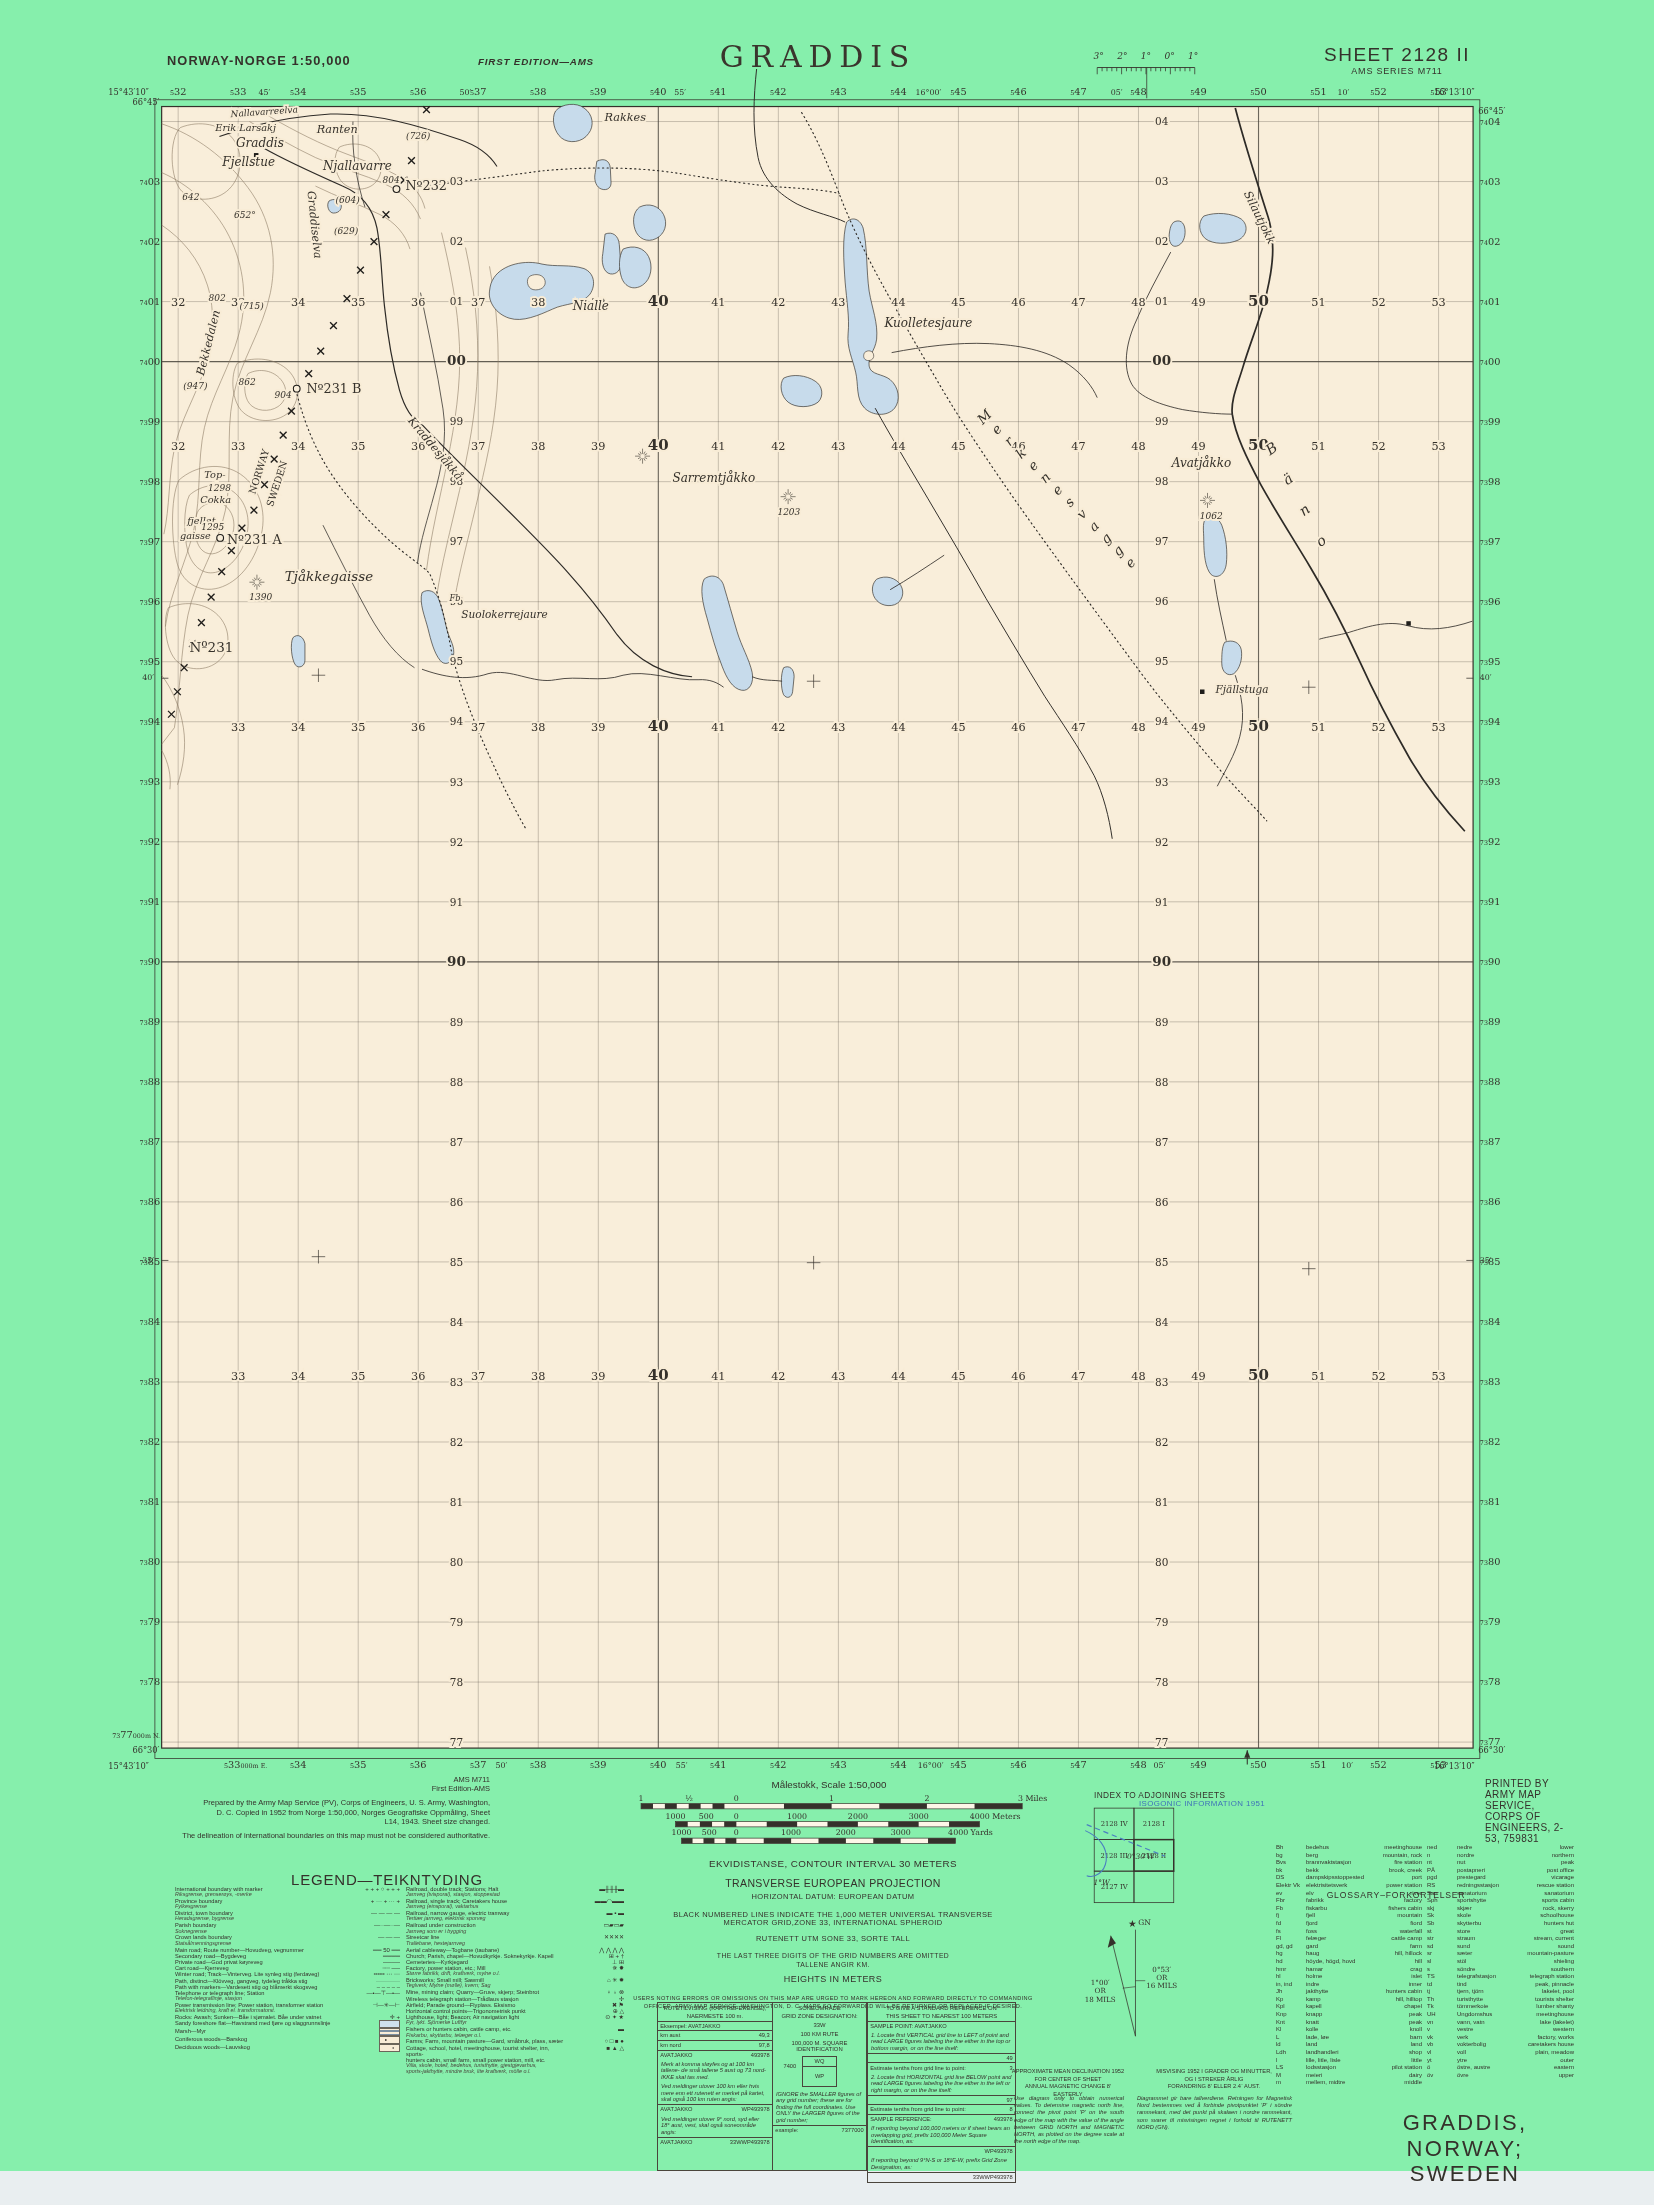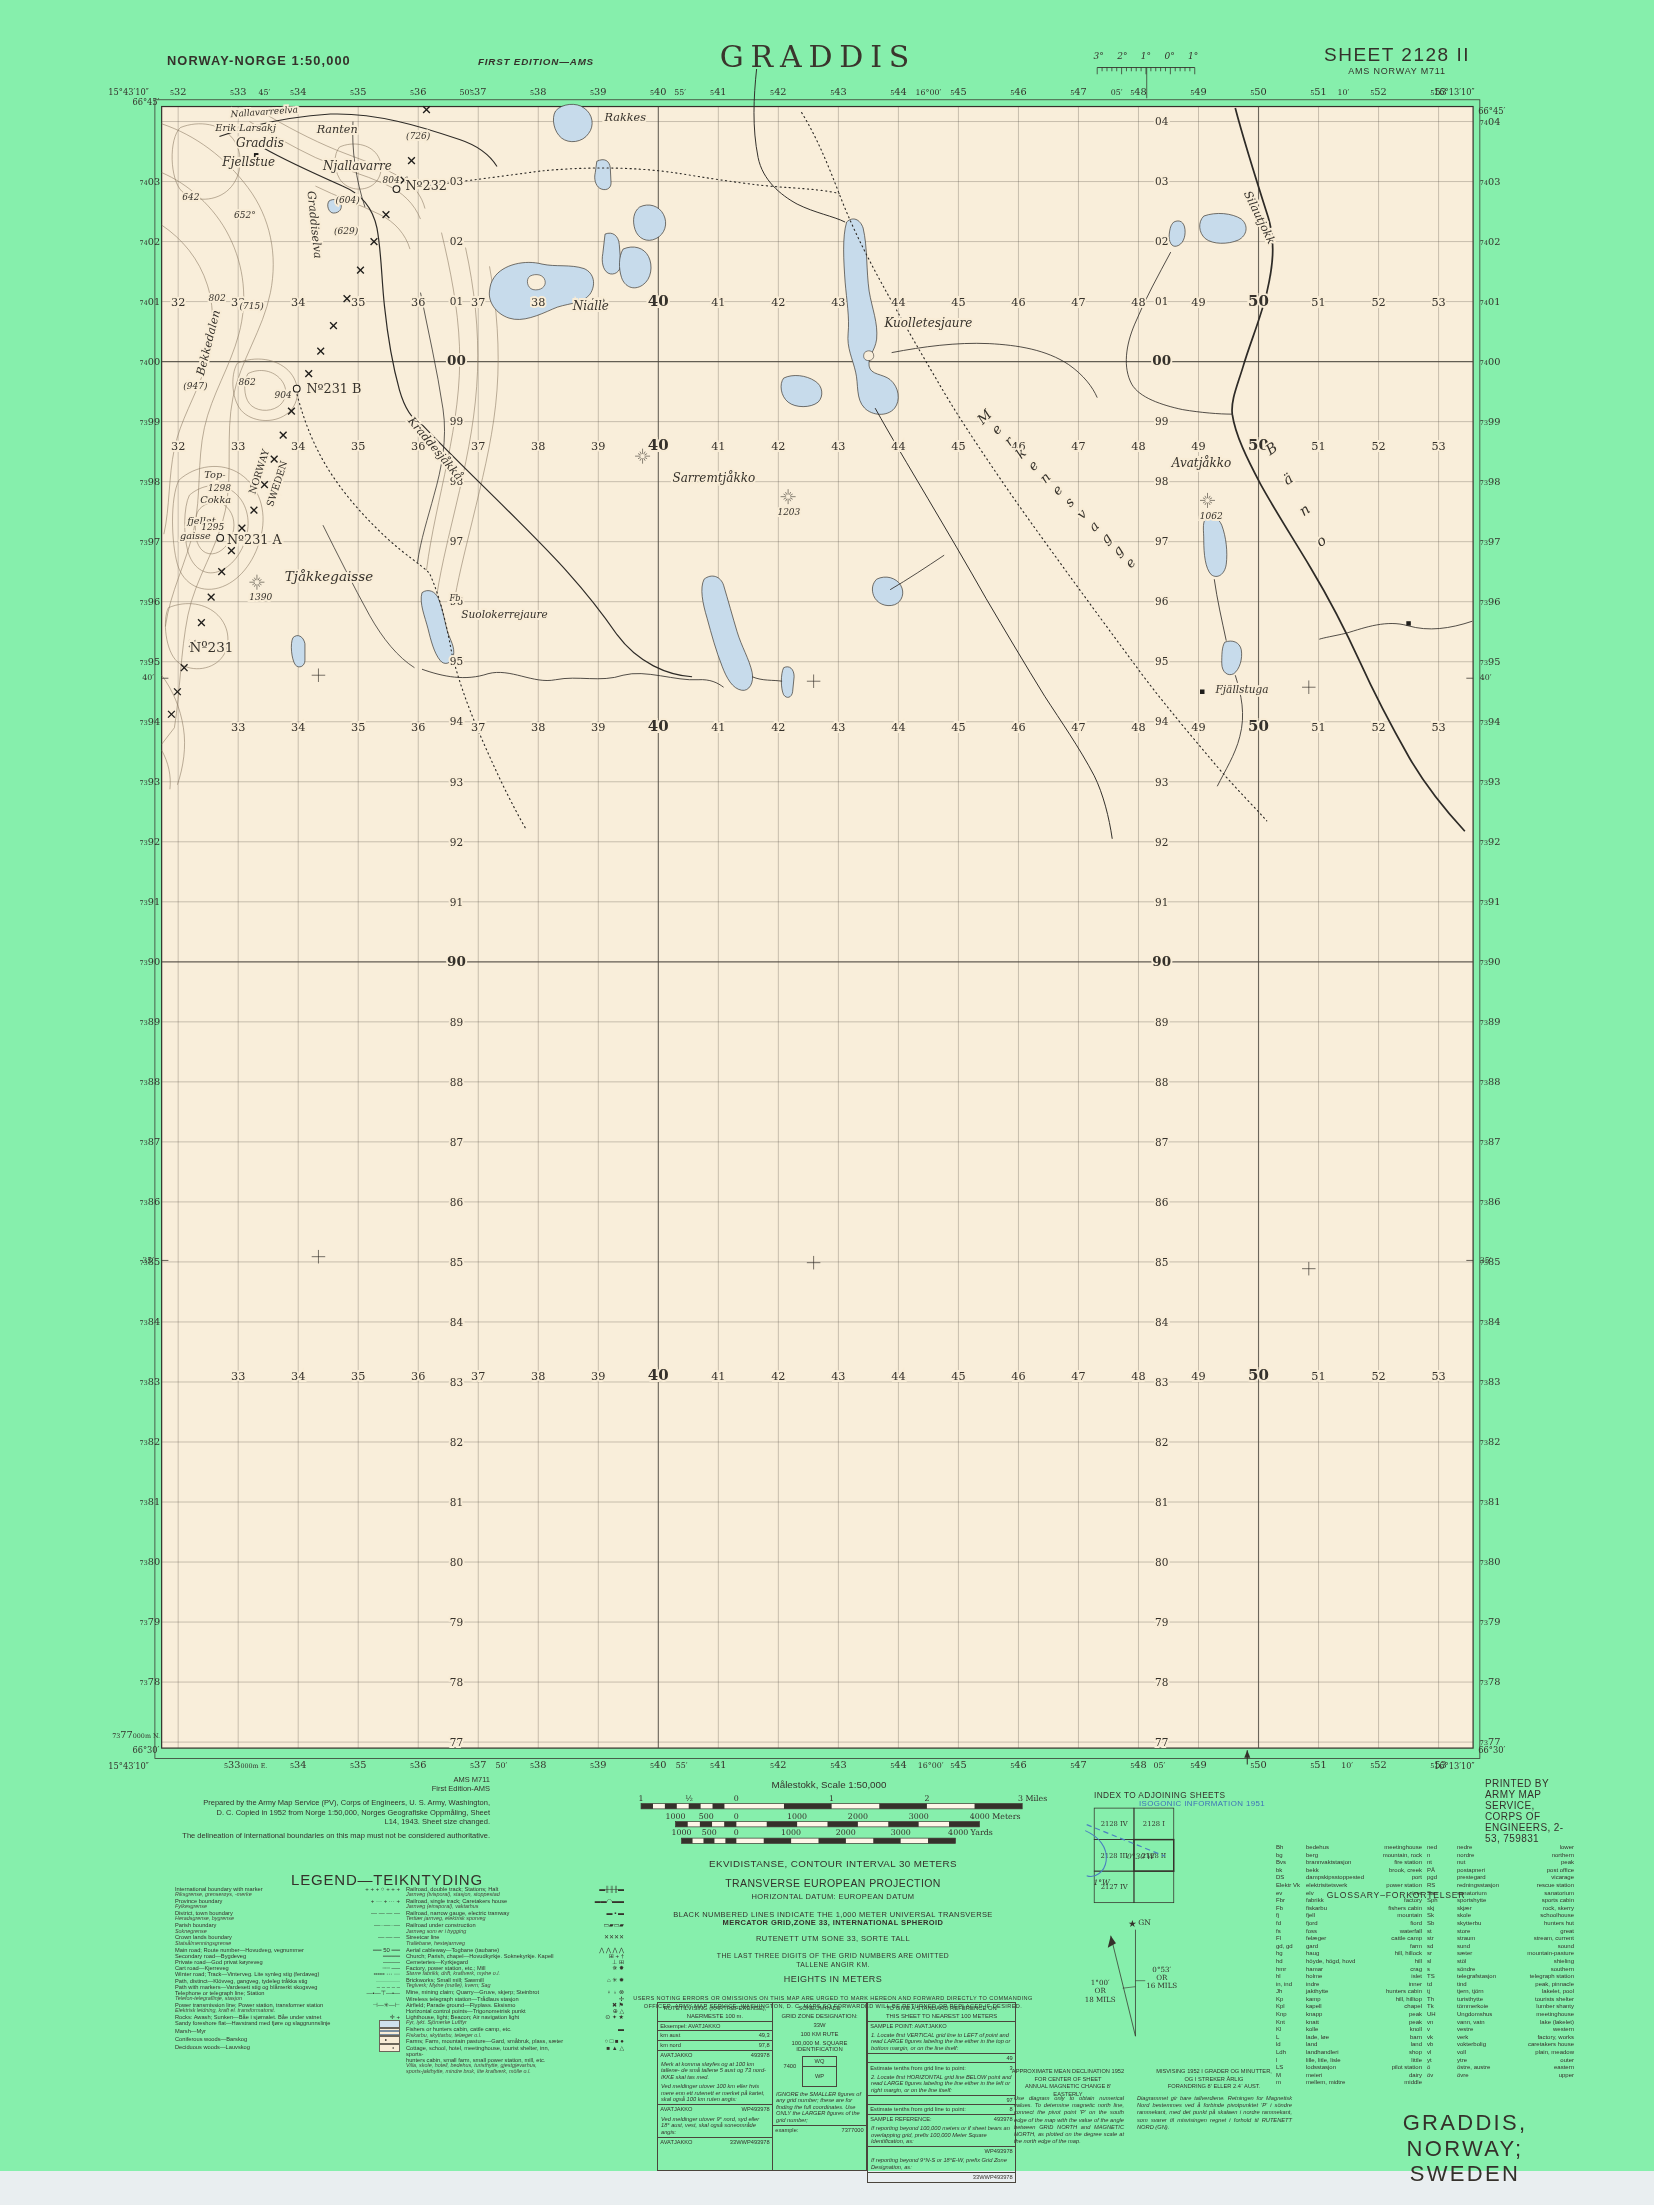--- a/index.html
+++ b/index.html
@@ -41,21 +41,21 @@
 </head>
 <body>
 
 <div id="page">
   <div id="bottom-strip"></div>
 
   <div class="abs hdr-left" style="left:167px;top:53px;">NORWAY-NORGE 1:50,000</div>
   <div class="abs hdr-ed" style="left:478px;top:56px;">FIRST EDITION—AMS</div>
   <div class="abs hdr-title" style="left:818px;top:39px;transform:translateX(-50%);">GRADDIS</div>
   <div class="abs hdr-sheet" style="left:1397px;top:44px;transform:translateX(-50%);">SHEET 2128 II</div>
-  <div class="abs hdr-series center" style="left:1397px;top:66px;transform:translateX(-50%);">AMS NORWAY M711</div>
+  <div class="abs hdr-series center" style="left:1397px;top:66px;transform:translateX(-50%);">AMS SERIES M711</div>
 
   <svg id="map-svg" class="abs" style="left:0;top:0;" width="1655" height="2205" viewBox="0 0 2205 2939">
       <rect x="206" y="133" width="1766" height="2211" fill="none" stroke="#35312b" stroke-width="1"></rect>
       <rect x="215" y="142" width="1748" height="2188" fill="#f9eeda" stroke="#35312b" stroke-width="1.6"></rect>
       <line x1="237" y1="142" x2="237" y2="2330" stroke="#4a453c" stroke-width="0.7" opacity="0.55"></line>
       <line x1="317" y1="142" x2="317" y2="2330" stroke="#4a453c" stroke-width="0.7" opacity="0.55"></line>
       <line x1="397" y1="142" x2="397" y2="2330" stroke="#4a453c" stroke-width="0.7" opacity="0.55"></line>
       <line x1="477" y1="142" x2="477" y2="2330" stroke="#4a453c" stroke-width="0.7" opacity="0.55"></line>
       <line x1="557" y1="142" x2="557" y2="2330" stroke="#4a453c" stroke-width="0.7" opacity="0.55"></line>
       <line x1="637" y1="142" x2="637" y2="2330" stroke="#4a453c" stroke-width="0.7" opacity="0.55"></line>
@@ -977,21 +977,21 @@
         <div class="leg-sym">■ ▲ △</div>
       </div>
     </div>
 
   <div class="abs center" style="left:829px;top:1779px;transform:translateX(-50%);font-size:9.8px;">Målestokk, Scale 1:50,000</div>
   <div id="center-lines">
       <div class="ctr-line" style="left: 833px; top: 1858px; font-size: 9.8px; letter-spacing: 0.4px;">EKVIDISTANSE, CONTOUR INTERVAL 30 METERS</div>
       <div class="ctr-line" style="left: 833px; top: 1877px; font-size: 10.5px; letter-spacing: 0.4px;">TRANSVERSE EUROPEAN PROJECTION</div>
       <div class="ctr-line" style="left: 833px; top: 1892px; font-size: 7.5px; letter-spacing: 0.4px;">HORIZONTAL DATUM: EUROPEAN DATUM</div>
       <div class="ctr-line" style="left: 833px; top: 1910px; font-size: 7.5px; letter-spacing: 0.4px;">BLACK NUMBERED LINES INDICATE THE 1,000 METER UNIVERSAL TRANSVERSE</div>
-      <div class="ctr-line" style="left: 833px; top: 1918px; font-size: 7.5px; letter-spacing: 0.4px; font-weight: bold;">MERCATOR GRID,ZONE 33, INTERNATIONAL SPHEROID</div>
+      <div class="ctr-line" style="left: 833px; top: 1918px; font-size: 7.5px; letter-spacing: 0.4px;">MERCATOR GRID,ZONE 33, INTERNATIONAL SPHEROID</div>
       <div class="ctr-line" style="left: 833px; top: 1934px; font-size: 7.5px; letter-spacing: 0.4px;">RUTENETT UTM SONE 33, SORTE TALL</div>
       <div class="ctr-line" style="left: 833px; top: 1952px; font-size: 6.8px; letter-spacing: 0.4px;">THE LAST THREE DIGITS OF THE GRID NUMBERS ARE OMITTED</div>
       <div class="ctr-line" style="left: 833px; top: 1961px; font-size: 6.8px; letter-spacing: 0.4px;">TALLENE ANGIR KM.</div>
       <div class="ctr-line" style="left: 833px; top: 1974px; font-size: 9px; letter-spacing: 0.4px;">HEIGHTS IN METERS</div>
       <div class="ctr-line" style="left: 833px; top: 1995px; font-size: 5.6px; letter-spacing: 0.4px;">USERS NOTING ERRORS OR OMISSIONS ON THIS MAP ARE URGED TO MARK HEREON AND FORWARD DIRECTLY TO COMMANDING</div>
       <div class="ctr-line" style="left: 833px; top: 2003px; font-size: 5.6px; letter-spacing: 0.4px;">OFFICER, ARMY MAP SERVICE, WASHINGTON, D. C.   MAPS SO FORWARDED WILL BE RETURNED OR REPLACED IF DESIRED.</div>
     </div>
 
   <div class="abs" style="left:1094px;top:1790px;font-size:8.3px;letter-spacing:0.4px;">INDEX TO ADJOINING SHEETS</div>
   <div class="abs blue" style="left:1094px;top:1799px;font-size:7.9px;letter-spacing:0.4px;">ISOGONIC INFORMATION 1951</div>

